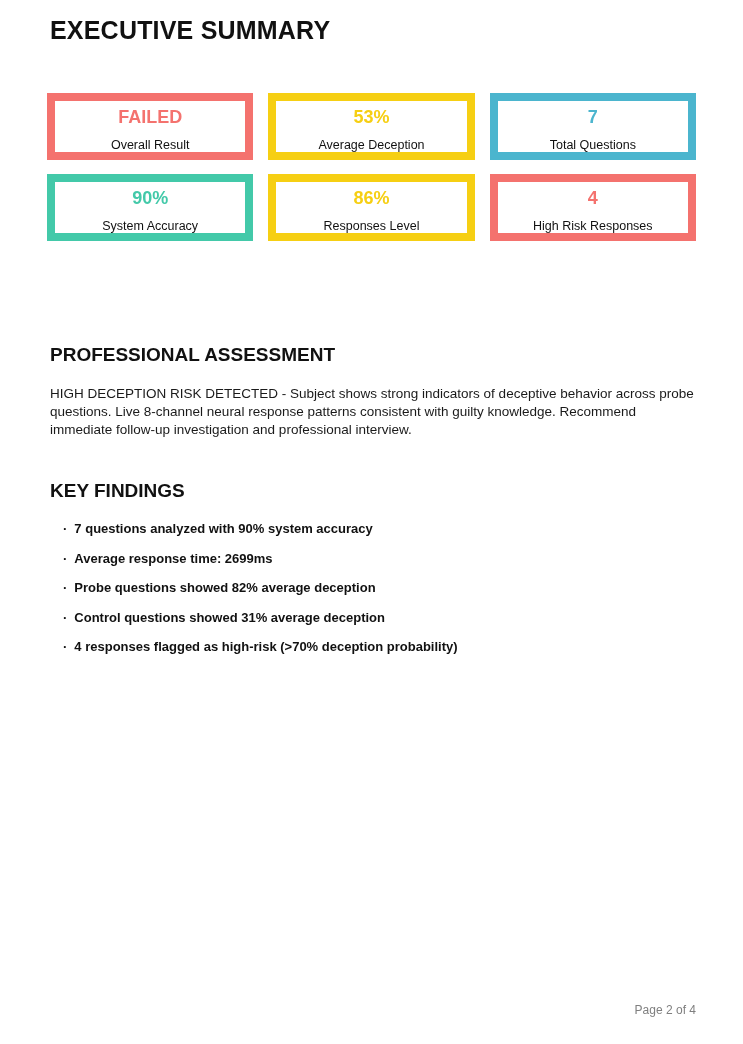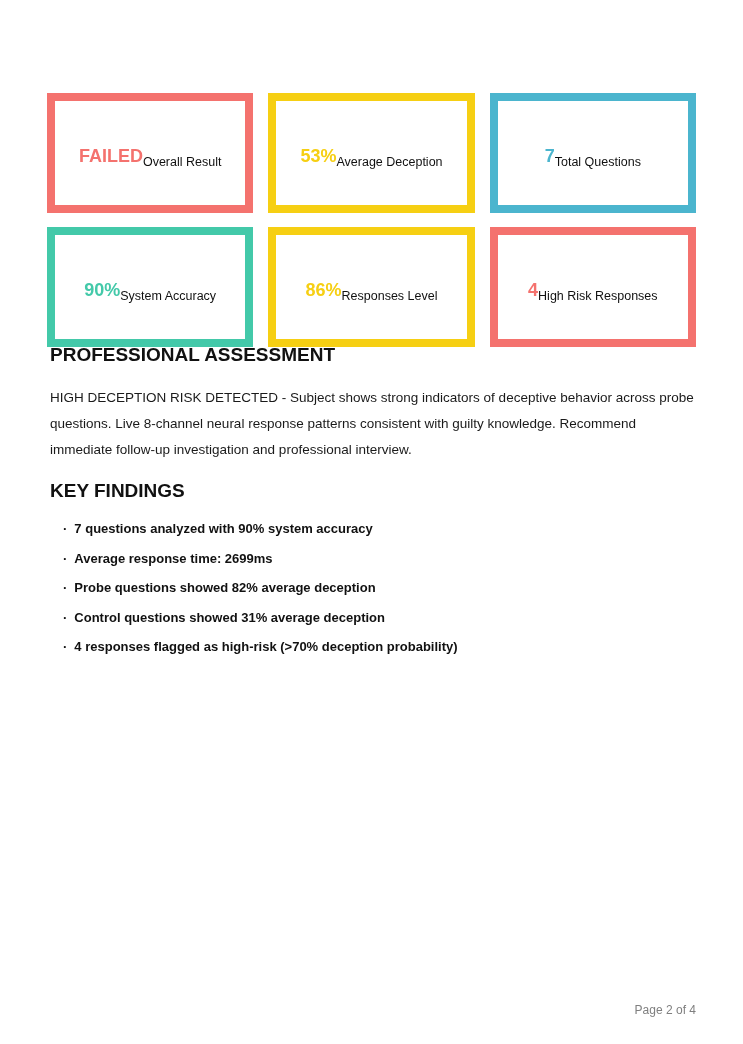--- a/index.html
+++ b/index.html
@@ -31,25 +31,25 @@
     top: 93px;
     left: 47px;
     width: 649px;
     display: grid;
     grid-template-columns: repeat(3, 1fr);
     column-gap: 15px;
     row-gap: 14px;
   }
   .metric-card {
     box-sizing: border-box;
-    height: 120px;
+    height: 67px;
     border: 8px solid #cccccc; 
     background: #ffffff;
     display: flex;
-    flex-direction: row;
+    flex-direction: column;
     align-items: center;
     justify-content: center;
     padding-top: 6px;
   }
   .metric-value {
     font-size: 18px;
     font-weight: bold;
     line-height: 1;
   }
   .metric-label {
@@ -70,21 +70,21 @@
   .heading-assessment { top: 344px; }
   .heading-findings   { top: 480px; }
   .assessment-body {
     position: absolute;
     top: 385px;
     left: 50px;
     width: 648px;
     margin: 0;
     font-size: 13.5px;
     font-weight: normal;
-    line-height: 26px;
+    line-height: 18px;
     color: #1a1a1a;
   }
   .findings-list {
     position: absolute;
     top: 522px;
     left: 63px;
     width: 600px;
     margin: 0;
     padding: 0;
     list-style: none;
@@ -108,20 +108,21 @@
     right: 47px;
     font-size: 12px;
     color: #7f7f7f;
   }
 </style>
 </head>
 <body>
 
 <div class="page">
 
+  <h1 class="doc-title">EXECUTIVE SUMMARY</h1>
 
   <div class="metrics-grid">
   <div class="metric-card" style="border-color: rgb(244, 114, 110);">
     <div class="metric-value" style="color: rgb(244, 114, 110);">FAILED</div>
     <div class="metric-label">Overall Result</div>
   </div>
 
   <div class="metric-card" style="border-color: rgb(246, 207, 19);">
     <div class="metric-value" style="color: rgb(246, 207, 19);">53%</div>
     <div class="metric-label">Average Deception</div>

